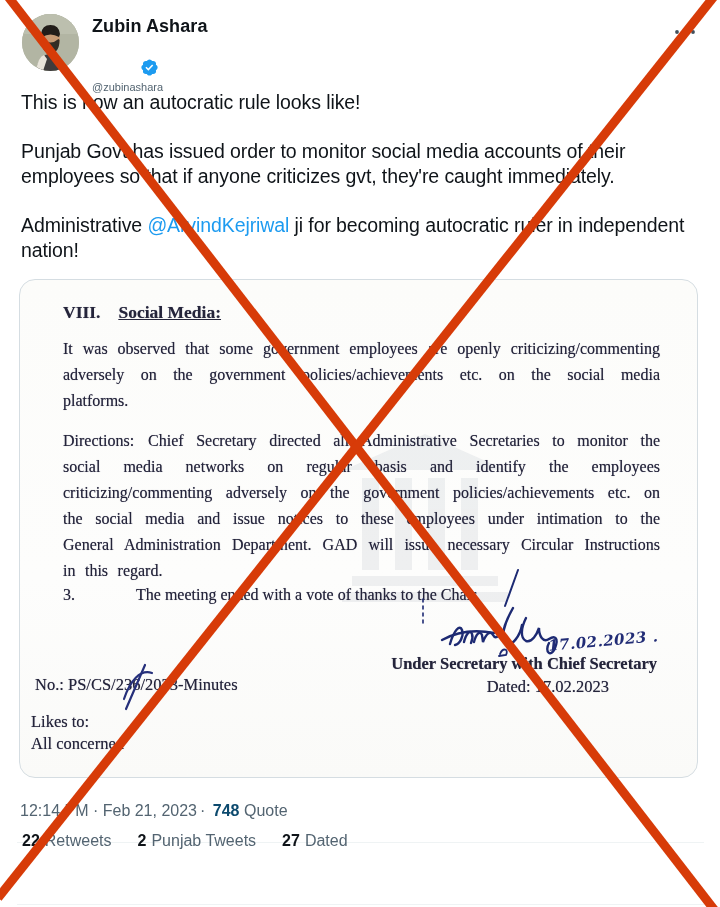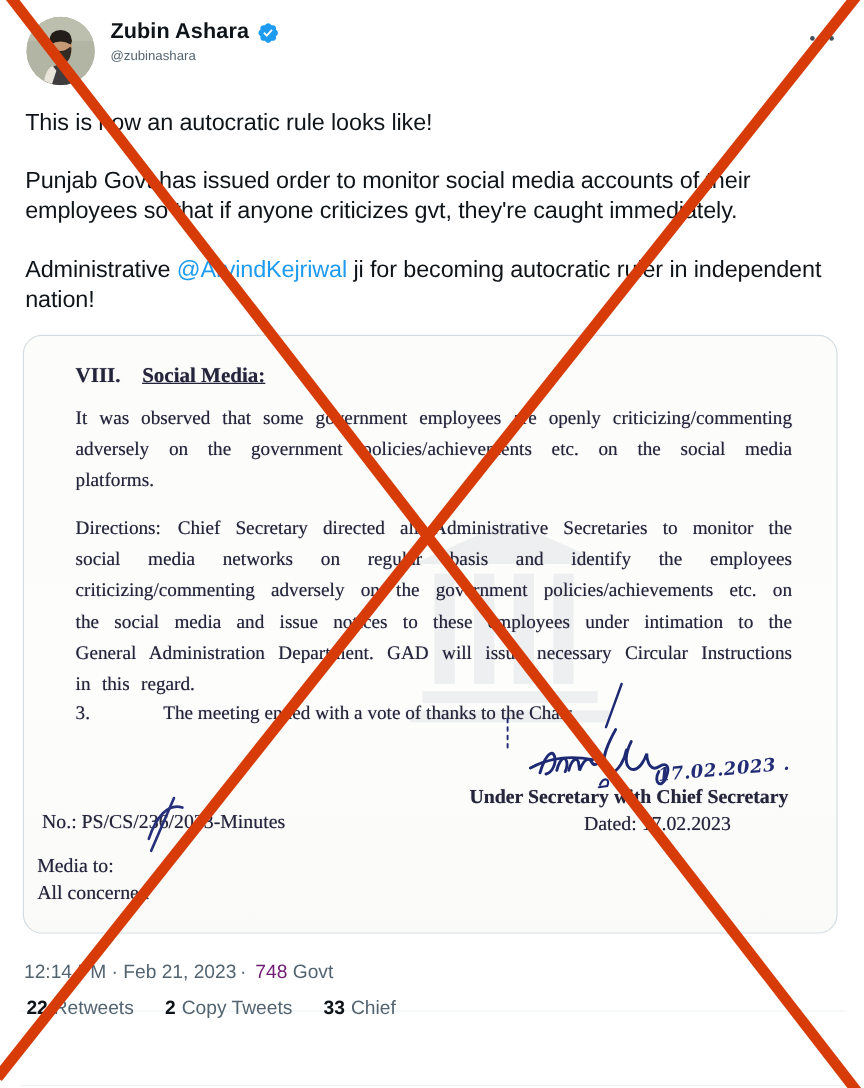--- a/index.html
+++ b/index.html
@@ -9,21 +9,21 @@
     font-family:"Liberation Sans", sans-serif; color:#0f1419; position:relative;
   }
   .page { position:absolute; inset:0; }
 
   
   .header { position:absolute; top:12px; left:22px; right:20px; height:62px; }
   .avatar { position:absolute; left:0; top:2px; width:57px; height:57px; border-radius:50%;
             overflow:hidden; background:#b4b7a6; }
   .avatar svg { display:block; }
   .h-meta { position:absolute; left:70px; top:4px; }
-  .name-row { display:flex; align-items:center; gap:6px; }
+  .name-row { display:flex; align-items:center; gap:20px;flex-direction:column; }
   .name { font-size:18px; font-weight:700; letter-spacing:.1px; }
   .badge { width:19px; height:19px; display:inline-block; margin-top:1px; }
   .handle { font-size:11px; color:#536471; margin-top:4px; }
   .more { position:absolute; right:2px; top:12px; width:26px; height:16px; cursor:pointer; }
 
   
   .tweet-text { position:absolute; top:90px; left:21px; width:676px;
                 font-size:19.5px; line-height:25px; letter-spacing:-.1px; }
   .tweet-text p { margin:0 0 24px 0; }
   .mention { color:#1d9bf0; }
@@ -51,21 +51,21 @@
                letter-spacing:.5px; transform:rotate(-5deg); white-space:nowrap; }
   .signatory { position:absolute; top:374px; left:0; right:40px; text-align:right;
                font-weight:700; font-size:16.5px; }
   .ref-no { position:absolute; left:15px; top:395px; font-size:16.5px; }
   .ref-squiggle { position:absolute; left:96px; top:383px; }
   .dated { position:absolute; right:88px; top:397px; font-size:16.5px; }
   .copy { position:absolute; left:11px; top:431px; font-size:16.5px; line-height:22px; }
 
   
   .ts { position:absolute; top:802px; left:20px; font-size:16px; color:#536471; }
-  .ts .views-count { color:#701a75; font-weight:400;margin-top:12px; }
+  .ts .views-count { color:#0c4a6e; font-weight:700;margin-top:12px; }
   .ts .dotsep { margin:0 3px; }
   .divider { position:absolute; left:17px; right:16px; height:1px; background:#eff3f4; }
   .div1 { top:842px; }
   .div2 { top:904px; }
   .stats { position:absolute; top:832px; left:22px; display:flex; gap:26px;
            font-size:16px; color:#536471; }
   .stat b { color:#0f1419; font-weight:700; margin-right:5px; }
 
   
   .x-overlay { position:absolute; inset:0; z-index:40; pointer-events:none; }
@@ -157,37 +157,37 @@
     <div class="signatory blur">Under Secretary with Chief Secretary</div>
 
     <span class="ref-no blur">No.: PS/CS/236/2023-Minutes</span>
     <svg class="ref-squiggle" width="44" height="50" viewBox="0 0 44 50" fill="none" stroke="#26307b" stroke-width="2.2" stroke-linecap="round">
       <path d="M8 36 C14 18 24 6 36 10"></path>
       <path d="M29 2 L10 46"></path>
     </svg>
     <span class="dated blur">Dated: 17.02.2023</span>
 
     <div class="copy blur">
-      <div>Media to:</div>
+      <div>Likes to:</div>
       <div>All concerned</div>
     </div>
   </div>
 
   <div class="ts">
     <span>12:14 PM · Feb 21, 2023</span><span class="dotsep">·</span>
     <span class="views-count">748</span>
-    <span>Govt</span>
+    <span>Quote</span>
   </div>
 
   <div class="divider div1"></div>
 
   <div class="stats">
     <span class="stat"><b>22</b><span>Retweets</span></span>
-    <span class="stat"><b>2</b><span>Copy Tweets</span></span>
-    <span class="stat"><b>33</b><span>Chief</span></span>
+    <span class="stat"><b>2</b><span>Punjab Tweets</span></span>
+    <span class="stat"><b>27</b><span>Dated</span></span>
   </div>
 
   <div class="divider div2"></div>
 
   <svg class="x-overlay" width="720" height="907" viewBox="0 0 720 907">
     <line x1="6" y1="-6" x2="716" y2="912" stroke="#d73b08" stroke-width="9"></line>
     <line x1="716" y1="-6" x2="-2" y2="898" stroke="#d73b08" stroke-width="9"></line>
   </svg>
 
 </div>

